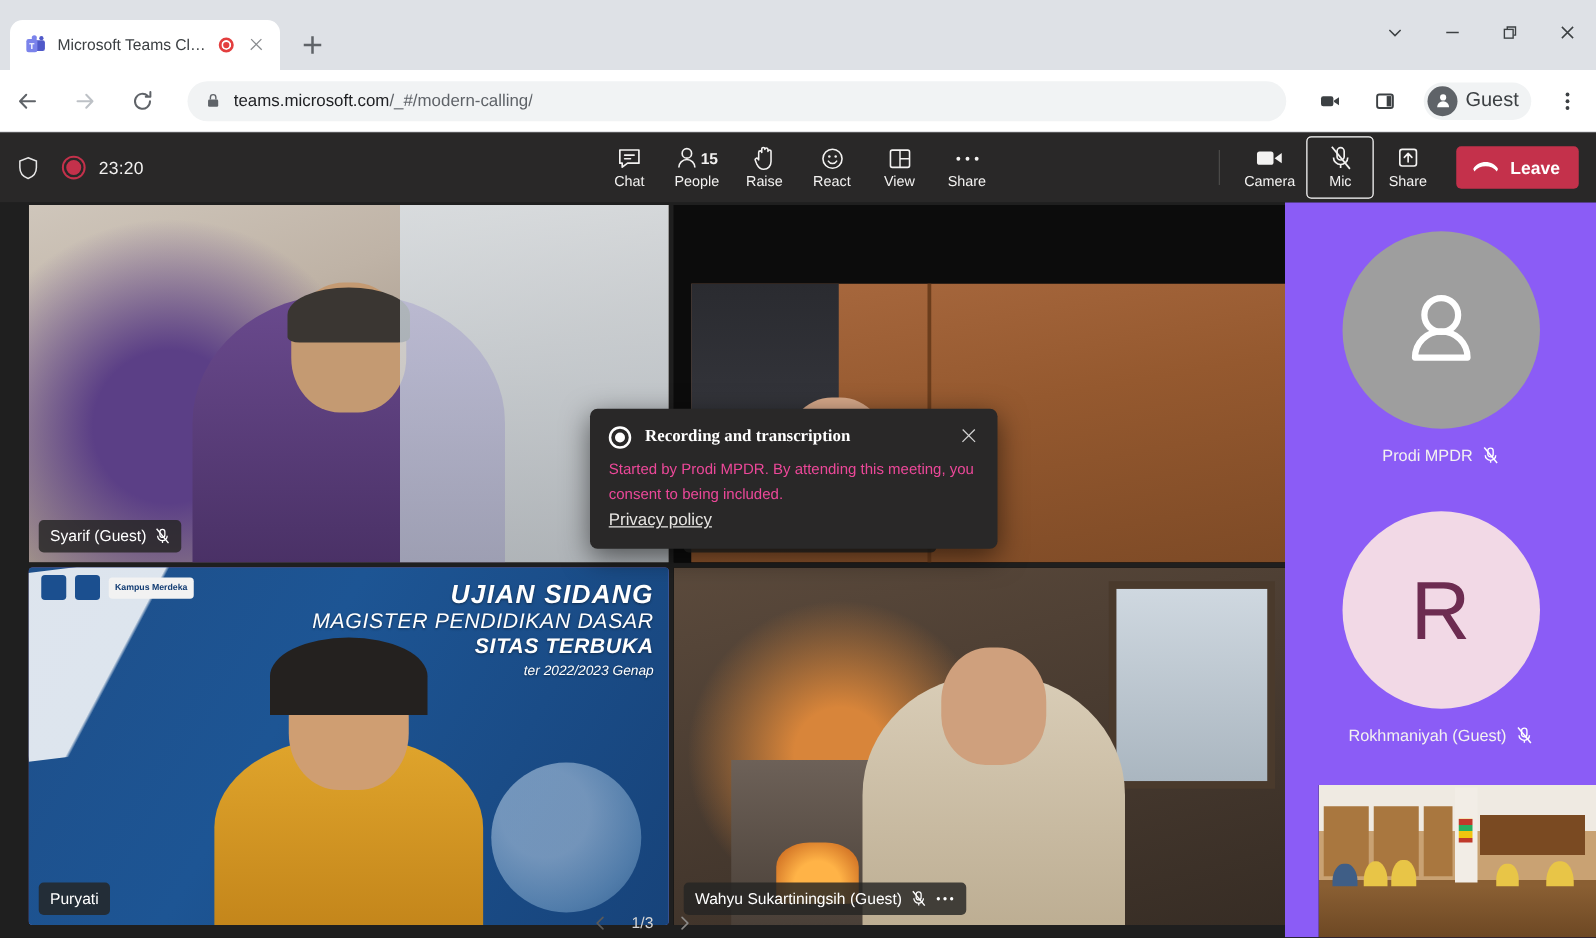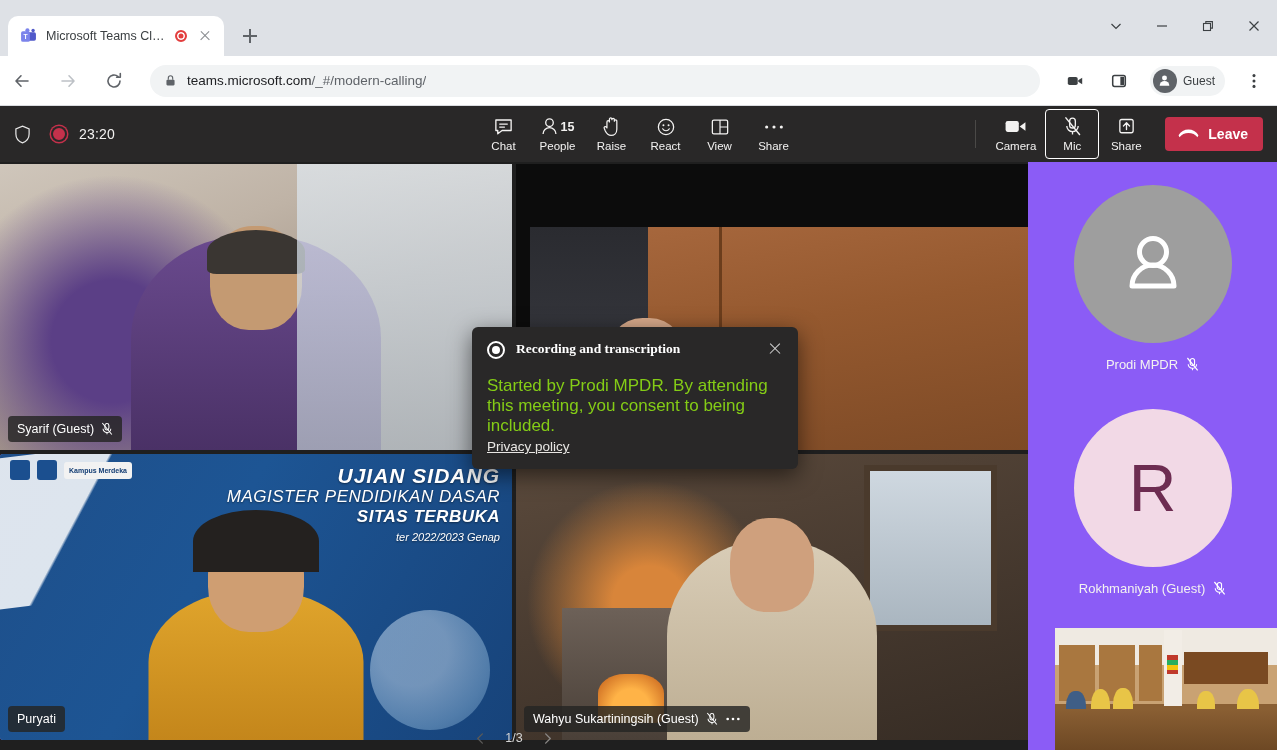--- a/index.html
+++ b/index.html
@@ -72,21 +72,21 @@
   .tb-icon{ width:30px;height:30px;display:flex;align-items:center;justify-content:center;
     color:#5f6368;cursor:pointer;flex:none; }
   .profile-chip{
     display:flex;align-items:center;gap:6px;height:30px;padding:0 10px 0 3px;
     border-radius:16px;background:#f1f3f4;cursor:pointer;margin-left:2px;flex:none;
   }
   .profile-avatar{
     width:24px;height:24px;border-radius:50%;background:#5f6368;
     display:flex;align-items:center;justify-content:center;color:#fff;flex:none;
   }
-  .profile-name{ font-size:12px;color:#3c4043;white-space:nowrap; }
+  .profile-name{ font-size:16px;color:#3c4043;white-space:nowrap; }
 
   
   .teams-app{
     position:relative;width:1277px;height:644px;background:#1f1f1f;overflow:hidden;
   }
   .meeting-bar{
     height:56px;background:#292828;display:flex;align-items:center;
     position:relative;padding:0 14px;
   }
   .bar-left{ display:flex;align-items:center;gap:20px;width:230px;flex:none; }
@@ -118,23 +118,23 @@
   .bar-sep{ width:1px;height:28px;background:#4a4947;margin:0 10px; }
   .leave-btn{
     height:34px;background:#c4314b;border-radius:4px;display:flex;align-items:center;
     gap:9px;padding:0 15px 0 13px;cursor:pointer;margin-left:12px;border:none;
   }
   .leave-lbl{ font-size:14px;color:#fff;font-weight:600; }
 
   
   .stage{ position:relative;width:1277px;height:588px;background:#1f1f1f; }
   .grid{
-    position:absolute;left:0;top:0;width:848px;height:588px;
+    position:absolute;left:12px;top:0;width:848px;height:588px;
     display:grid;grid-template-columns:512px 512px;grid-template-rows:286px 286px;
-    gap:4px;padding:2px 0 0 0;
+    gap:4px;padding:2px 0 0 11px;
   }
   .tile{ position:relative;overflow:hidden;background:#000; }
   .tile.speaking{ outline:3px solid #7b83eb; outline-offset:-3px; border-radius:3px; }
   .name-pill{
     position:absolute;bottom:8px;left:8px;height:26px;
     background:rgba(37,36,35,.82);border-radius:4px;
     display:flex;align-items:center;gap:7px;padding:0 9px;max-width:94%;
   }
   .name-pill .nm{ font-size:12.5px;color:#fff;white-space:nowrap;
     overflow:hidden;text-overflow:ellipsis; }
@@ -234,21 +234,21 @@
     width:18px;height:18px;border-radius:50%;border:2px solid #fff;flex:none;
     display:flex;align-items:center;justify-content:center;margin-top:1px;
   }
   .banner-rec i{ width:8px;height:8px;border-radius:50%;background:#fff;display:block; }
   .banner-title{ font-size:13.5px;font-weight:bold;color:#fff;flex:1;line-height:18px;font-family:Liberation Serif, serif; }
   .banner-close{ width:18px;height:18px;cursor:pointer;position:relative;flex:none;opacity:.9; }
   .banner-close::before,.banner-close::after{
     content:"";position:absolute;left:2px;top:8.3px;width:14px;height:1.3px;background:#e6e6e6;
   }
   .banner-close::before{transform:rotate(45deg);} .banner-close::after{transform:rotate(-45deg);}
-  .banner-body{ font-size:17px;color:#84cc16;line-height:20px;margin-top:17px; }
+  .banner-body{ font-size:12px;color:#ec4899;line-height:20px;margin-top:6px; }
   .banner-link{ font-size:13.5px;color:#e8e6e3;text-decoration:underline;
     display:inline-block;margin-top:3px;cursor:pointer; }
   .mic-off{ display:flex; color:#fff; }
 </style>
 </head>
 <body>
 
 <div class="browser-titlebar">
   <div class="tab-strip">
     <div class="tab">

